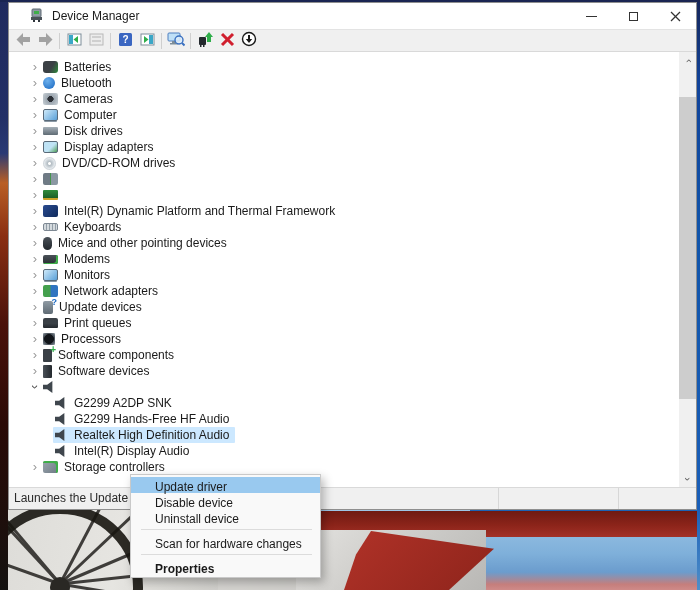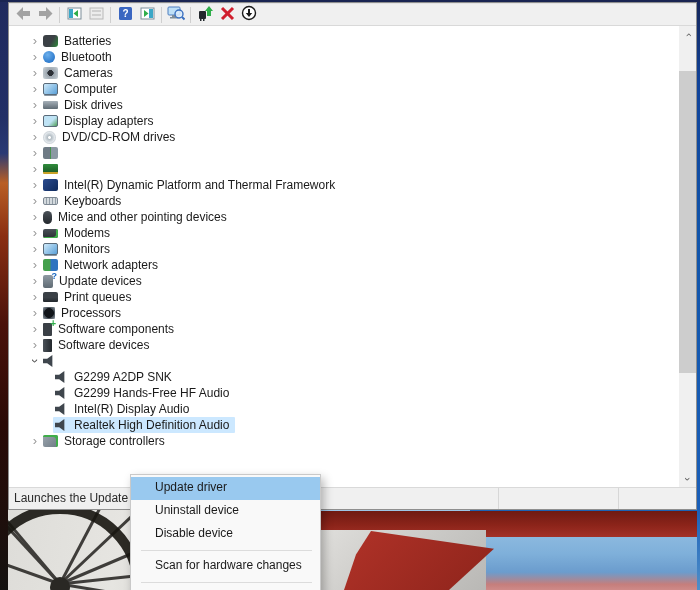--- a/index.html
+++ b/index.html
@@ -96,21 +96,21 @@
   
   .statusbar { height:22px; flex:none; background:#f0f0f0; border-top:1px solid #d9d9d9; display:flex; font-size:12px; color:#2b2b2b; }
   .pane { padding:3px 6px 0 5px; overflow:hidden; white-space:nowrap; }
   .pane1 { width:490px; border-right:1px solid #d7d7d7; }
   .pane2 { width:120px; border-right:1px solid #d7d7d7; }
   .pane3 { flex:1; }
 
   
   #ctxmenu { position:absolute; left:130px; top:474px; width:191px; background:#f9f9f9;
     border:1px solid #c9c9c9; box-shadow:3px 4px 9px rgba(0,0,0,.28); padding:2px 0; z-index:50; }
-  .cm-item { height:23px; line-height:21px; padding-left:24px; white-space:nowrap; }
+  .cm-item { height:16px; line-height:21px; padding-left:24px; white-space:nowrap; }
   .cm-item.hl { background:#99c9ef; }
   .cm-item.bold { font-weight:bold; }
   .cm-sep { height:1px; background:#dcdcdc; margin:4px 8px 4px 10px; }
 </style>
 </head>
 <body>
 
 <div id="screen">
 
   <div class="desk-bottom"></div>
@@ -134,20 +134,46 @@
     </svg>
   </div>
   <div class="desk-white-fabric"></div>
   <div class="desk-red-tri"></div>
   <div class="desk-left-strip"></div>
   <div class="desk-right-strip"></div>
   <div class="desk-top-strip"></div>
 
   <div id="win">
 
+    <div class="titlebar">
+      <span class="title-icon">
+        <svg width="15" height="15" viewBox="0 0 15 15">
+          <rect x="3" y="2" width="9" height="8" rx="1" fill="#8f9aa3" stroke="#5f6b74"></rect>
+          <rect x="5" y="4" width="5" height="3" fill="#3fae49"></rect>
+          <rect x="2" y="10" width="11" height="3" fill="#4a5158"></rect>
+          <rect x="4" y="13" width="2" height="2" fill="#2f353b"></rect>
+            <rect x="9" y="13" width="2" height="2" fill="#2f353b"></rect>
+        </svg>
+      </span>
+      <span class="title-text">Device Manager</span>
+      <div class="caption-btns">
+        <div class="cap-btn">
+            <span class="glyph-min"></span>
+          </div>
+        <div class="cap-btn">
+            <span class="glyph-max"></span>
+          </div>
+        <div class="cap-btn">
+          <svg width="11" height="11" viewBox="0 0 11 11">
+            <line x1="1" y1="1" x2="10" y2="10" stroke="#333" stroke-width="1.3"></line>
+            <line x1="10" y1="1" x2="1" y2="10" stroke="#333" stroke-width="1.3"></line>
+          </svg>
+        </div>
+      </div>
+    </div>
 
 
     <div class="toolbar" id="toolbar">
         <div class="tb-btn">
           <span><svg width="17" height="15" viewBox="0 0 17 15">
               <path d="M8 1 L1.5 7.5 L8 14 L8 10 L15 10 L15 5 L8 5 Z" fill="#a2a2a2"></path>
             </svg></span>
         </div>
         <div class="tb-btn">
           <span><svg width="17" height="15" viewBox="0 0 17 15">
@@ -369,32 +395,32 @@
               <span class="tlabel">G2299 A2DP SNK</span>
             </span>
           </div>
           <div class="trow child">
             <span class="chev">›</span>
             <span class="hlwrap">
               <span class="ticon" data-icon="speaker-icon"></span>
               <span class="tlabel">G2299 Hands-Free HF Audio</span>
             </span>
           </div>
+          <div class="trow child selected">
+            <span class="chev">›</span>
+            <span class="hlwrap">
+              <span class="ticon" data-icon="speaker-icon"></span>
+              <span class="tlabel">Realtek High Definition Audio</span>
+            </span>
+          </div>
           <div class="trow child">
             <span class="chev">›</span>
             <span class="hlwrap">
               <span class="ticon" data-icon="speaker-icon"></span>
               <span class="tlabel">Intel(R) Display Audio</span>
-            </span>
-          </div>
-          <div class="trow child selected">
-            <span class="chev">›</span>
-            <span class="hlwrap">
-              <span class="ticon" data-icon="speaker-icon"></span>
-              <span class="tlabel">Realtek High Definition Audio</span>
             </span>
           </div>
           <div class="trow collapsed">
             <span class="chev">›</span>
             <span class="hlwrap">
               <span class="ticon" data-icon="storage-icon"></span>
               <span class="tlabel">Storage controllers</span>
             </span>
           </div>
         </div>
@@ -411,21 +437,21 @@
 
     <div class="statusbar">
       <div class="pane pane1">Launches the Update Dri</div>
       <div class="pane pane2"></div>
       <div class="pane pane3"></div>
     </div>
   </div>
 
   <div id="ctxmenu">
       <div class="cm-item hl">Update driver</div>
+      <div class="cm-item">Disable device</div>
       <div class="cm-item">Uninstall device</div>
-      <div class="cm-item">Disable device</div>
       <div class="cm-sep"></div>
       <div class="cm-item">Scan for hardware changes</div>
       <div class="cm-sep"></div>
       <div class="cm-item bold">Properties</div>
     </div>
 
 </div>
 
 </body></html>

